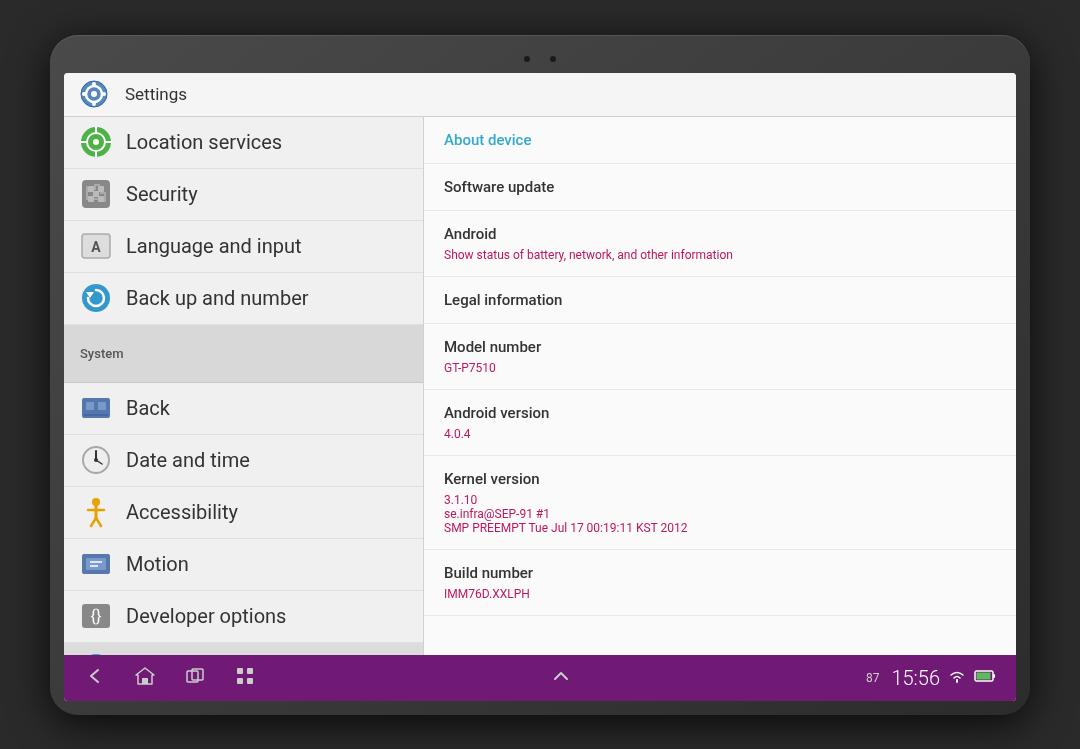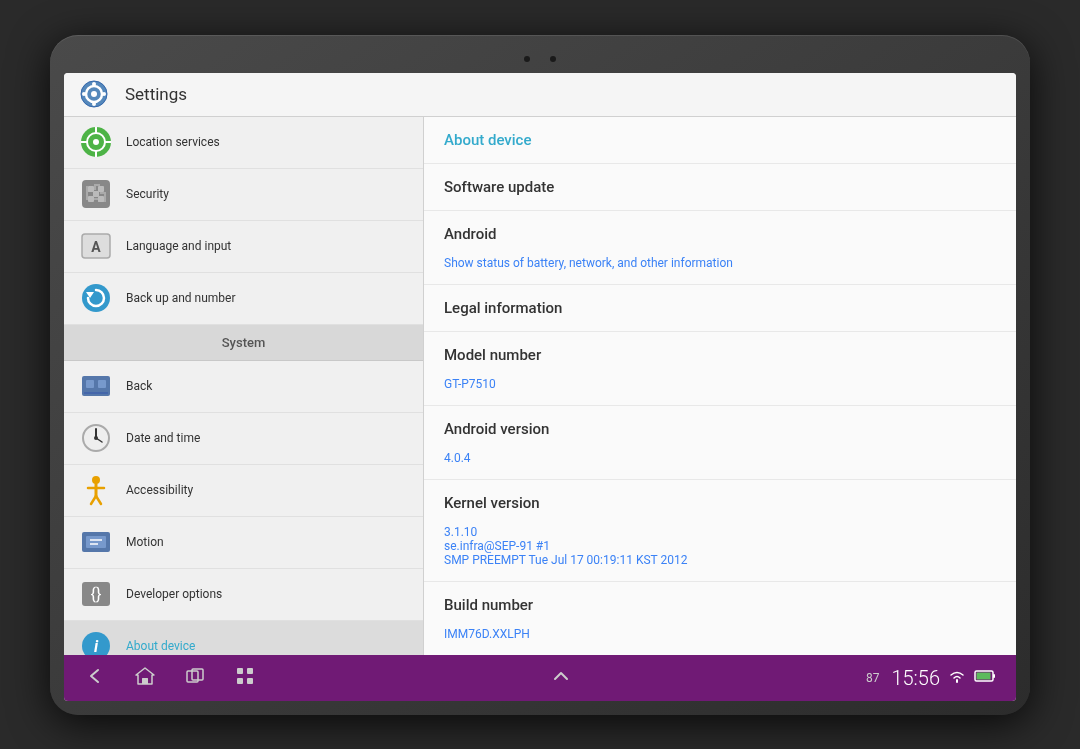--- a/index.html
+++ b/index.html
@@ -81,31 +81,30 @@
       padding: 0 16px;
       height: 52px;
       border-bottom: 1px solid #e0e0e0;
       cursor: pointer;
       gap: 14px;
     }
     .sidebar-item.active {
       background: #dcdcdc;
     }
     .sidebar-item-text {
-      font-size: 12px;
+      font-size: 20px;
       color: #333;
     }
     .sidebar-section-header {
       background: #d8d8d8;
-      padding: 10px 16px;
+      padding: 21px 16px;
       font-size: 13px;
       color: #555;
       font-weight: 500;
       border-bottom: 1px solid #c8c8c8;
-      text-align: center;
     }
     .sidebar-icon {
       width: 32px;
       height: 32px;
       flex-shrink: 0;
       display: flex;
       align-items: center;
       justify-content: center;
     }
     .detail-panel {
@@ -121,22 +120,22 @@
     .detail-item-title {
       font-size: 15px;
       color: #333;
       font-weight: 500;
     }
     .detail-item-title.selected {
       color: #33aacc;
     }
     .detail-item-subtitle {
       font-size: 12px;
-      color: #3b82f6;
-      margin-top: 13px;
+      color: #be185d;
+      margin-top: 5px;
     }
     .bottom-nav {
       background: #701a75;
       height: 46px;
       display: flex;
       align-items: center;
       justify-content: space-between;
       padding: 0 20px;
     }
     .bottom-nav-left {

